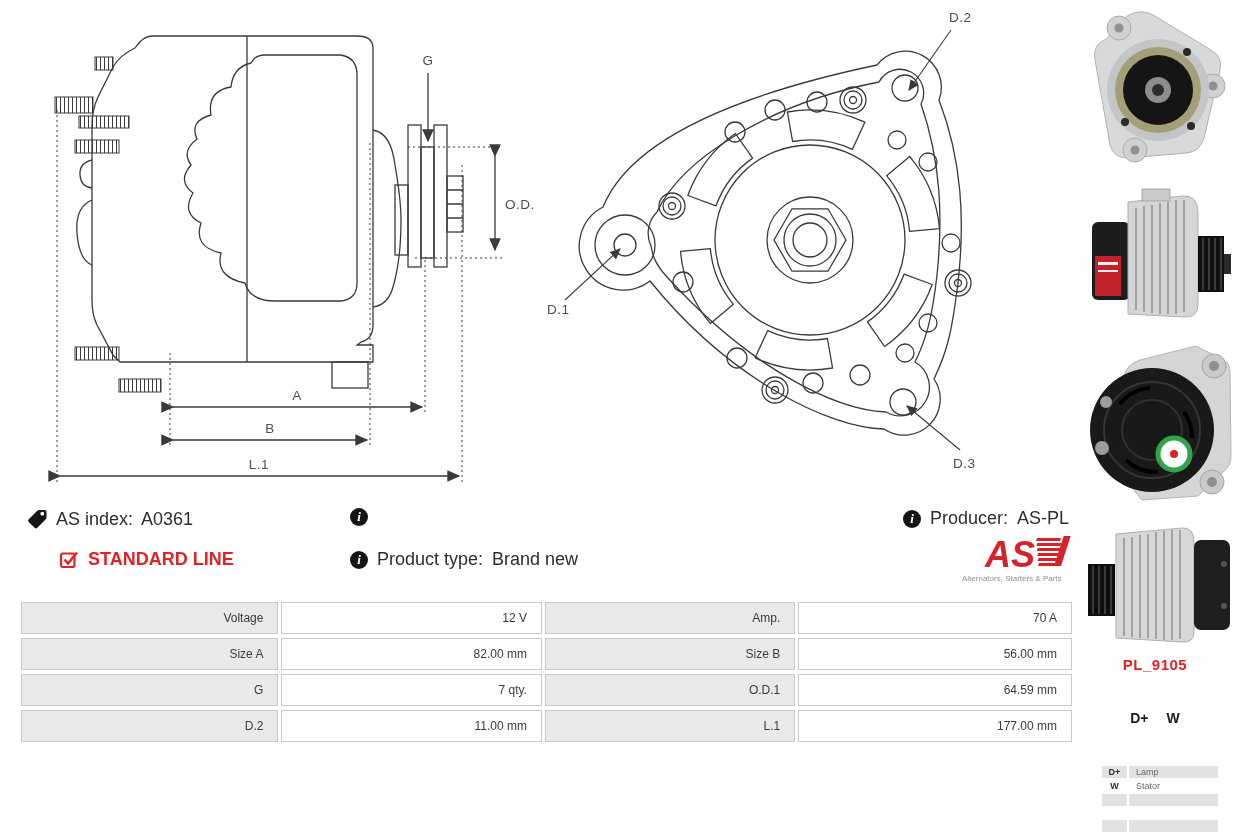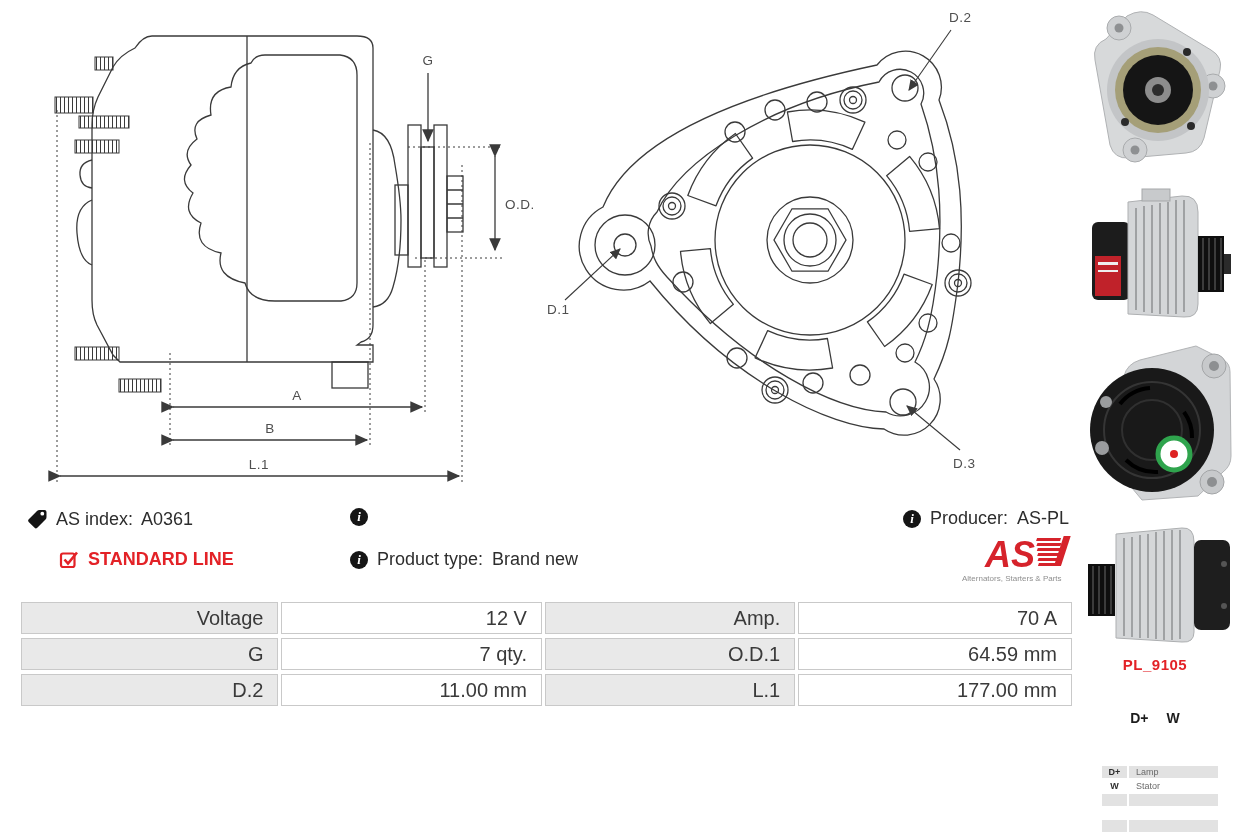--- a/index.html
+++ b/index.html
@@ -21,21 +21,21 @@
      display:inline-flex;align-items:center;justify-content:center;
      font:italic bold 13px "Liberation Serif", serif;flex:0 0 auto;}
 
   
   #logo{position:absolute;left:961px;top:532px;width:116px;height:54px;}
 
   
   #spec-table{position:absolute;left:18px;top:598px;width:1057px;border-collapse:separate;
       border-spacing:3px 4px;table-layout:fixed;}
   #spec-table td{border:1px solid #c9c9c9;height:30px;padding:0 14px 0 8px;text-align:right;
-      font-size:20px;color:#3a3a3a;background:#fff;overflow:hidden;}
+      font-size:12px;color:#3a3a3a;background:#fff;overflow:hidden;}
   #spec-table td.lbl{background:#e9e9e9;}
 
   
   .photo{position:absolute;}
   #plug-code{position:absolute;left:1080px;top:656px;width:150px;text-align:center;
       font-size:15px;font-weight:bold;color:#e32227;letter-spacing:.5px;}
   #terminals{position:absolute;left:1080px;top:710px;width:150px;display:flex;
       justify-content:center;gap:18px;font-size:14px;font-weight:bold;color:#1c1c1c;}
   #legend{position:absolute;left:1102px;top:766px;width:116px;font-size:9px;color:#6a6a6a;}
   .legend-row{display:flex;gap:2px;margin-bottom:2px;}
@@ -252,20 +252,26 @@
         <col style="width:256px">
         <col style="width:246px">
         <col style="width:269px">
       </colgroup>
     <tbody>
       <tr>
         <td class="lbl">Voltage</td>
         <td>12 V</td>
         <td class="lbl">Amp.</td>
         <td>70 A</td>
+      </tr>
+      <tr>
+        <td class="lbl">Size A</td>
+        <td>82.00 mm</td>
+        <td class="lbl">Size B</td>
+        <td>56.00 mm</td>
       </tr>
       <tr>
         <td class="lbl">G</td>
         <td>7 qty.</td>
         <td class="lbl">O.D.1</td>
         <td>64.59 mm</td>
       </tr>
       <tr>
         <td class="lbl">D.2</td>
         <td>11.00 mm</td>

